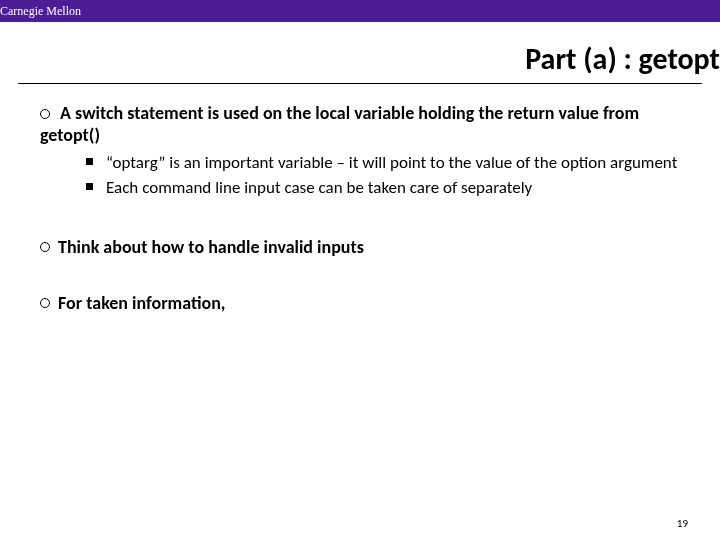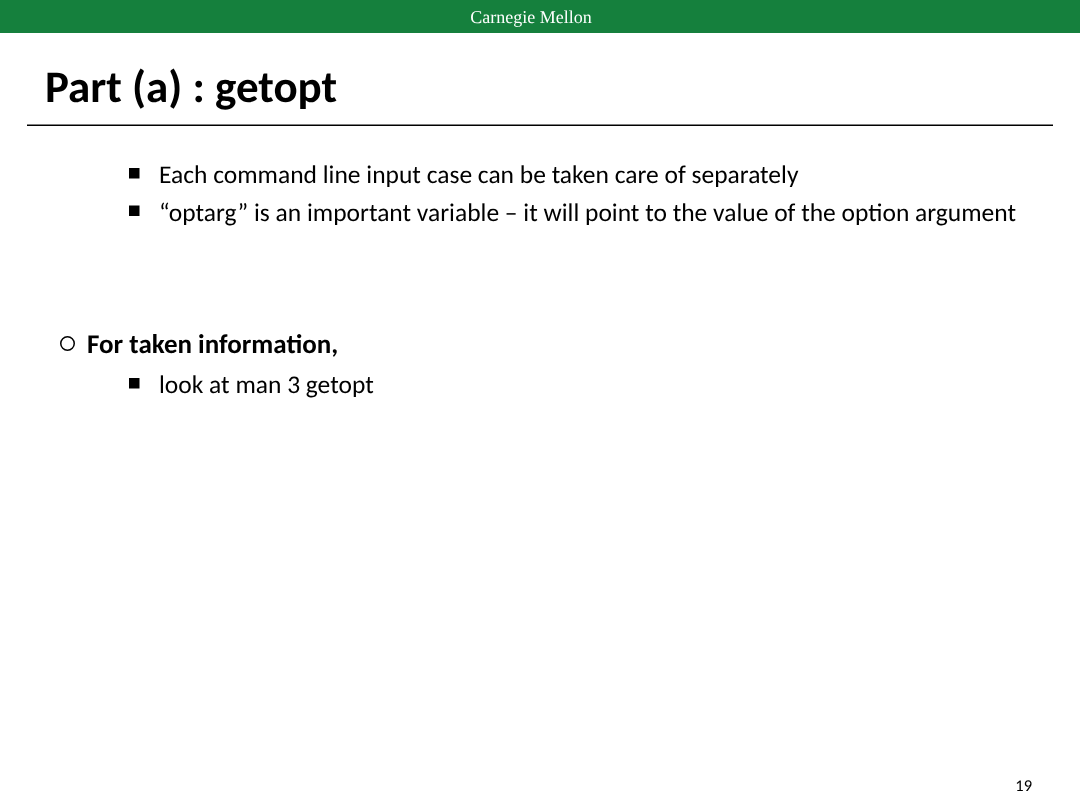--- a/index.html
+++ b/index.html
@@ -7,36 +7,37 @@
     width: 720px;
     height: 540px;
     font-family: Calibri, "Segoe UI", Arial, sans-serif;
     background: #fff;
     position: relative;
     overflow: hidden;
   }
   .header-bar {
     width: 100%;
     height: 22px;
-    background: #15803d;
+    background: #4c1d95;
     display: flex;
-    justify-content: center;
+    justify-content: flex-start;
     align-items: center;
     padding-right: 12px;
   }
   .header-text {
     color: #fff;
     font-size: 12px;
     font-family: "Times New Roman", serif;
   }
   .title {
     font-size: 30px;
     font-weight: bold;
     color: #000;
     padding: 18px 0 6px 30px;
+    text-align: right;
   }
   .title-rule {
     border: none;
     border-top: 1.5px solid #000;
     margin: 0 18px 0 18px;
   }
   .content {
     padding: 18px 40px 0 40px;
     color: #000;
   }
@@ -98,34 +99,41 @@
 
 <div class="header-bar">
   <span class="header-text">Carnegie Mellon</span>
 </div>
 
 <h1 class="title">Part (a) : getopt</h1>
 <hr class="title-rule">
 
 <div class="content">
 
+  <div class="top-bullet wide">
+    <span class="bullet-marker"></span>
+    <span>A switch statement is used on the local variable holding the return value from getopt()</span>
+  </div>
   <ul class="sub-list">
+    <li>“optarg” is an important variable – it will point to the value of the option argument</li>
     <li>Each command line input case can be taken care of separately</li>
-    <li>“optarg” is an important variable – it will point to the value of the option argument</li>
   </ul>
 
   <div class="spacer"></div>
 
+  <div class="top-bullet">
+    <span class="bullet-marker"></span>
+    <span>Think about how to handle invalid inputs</span>
+  </div>
 
   <div class="spacer"></div>
   <div class="spacer"></div>
 
   <div class="top-bullet">
     <span class="bullet-marker"></span>
     <span>For taken information,</span>
   </div>
   <ul class="sub-list">
-    <li>look at man 3 getopt</li>
   </ul>
 
 </div>
 
 <div class="page-num">19</div>
 
 </body></html>

